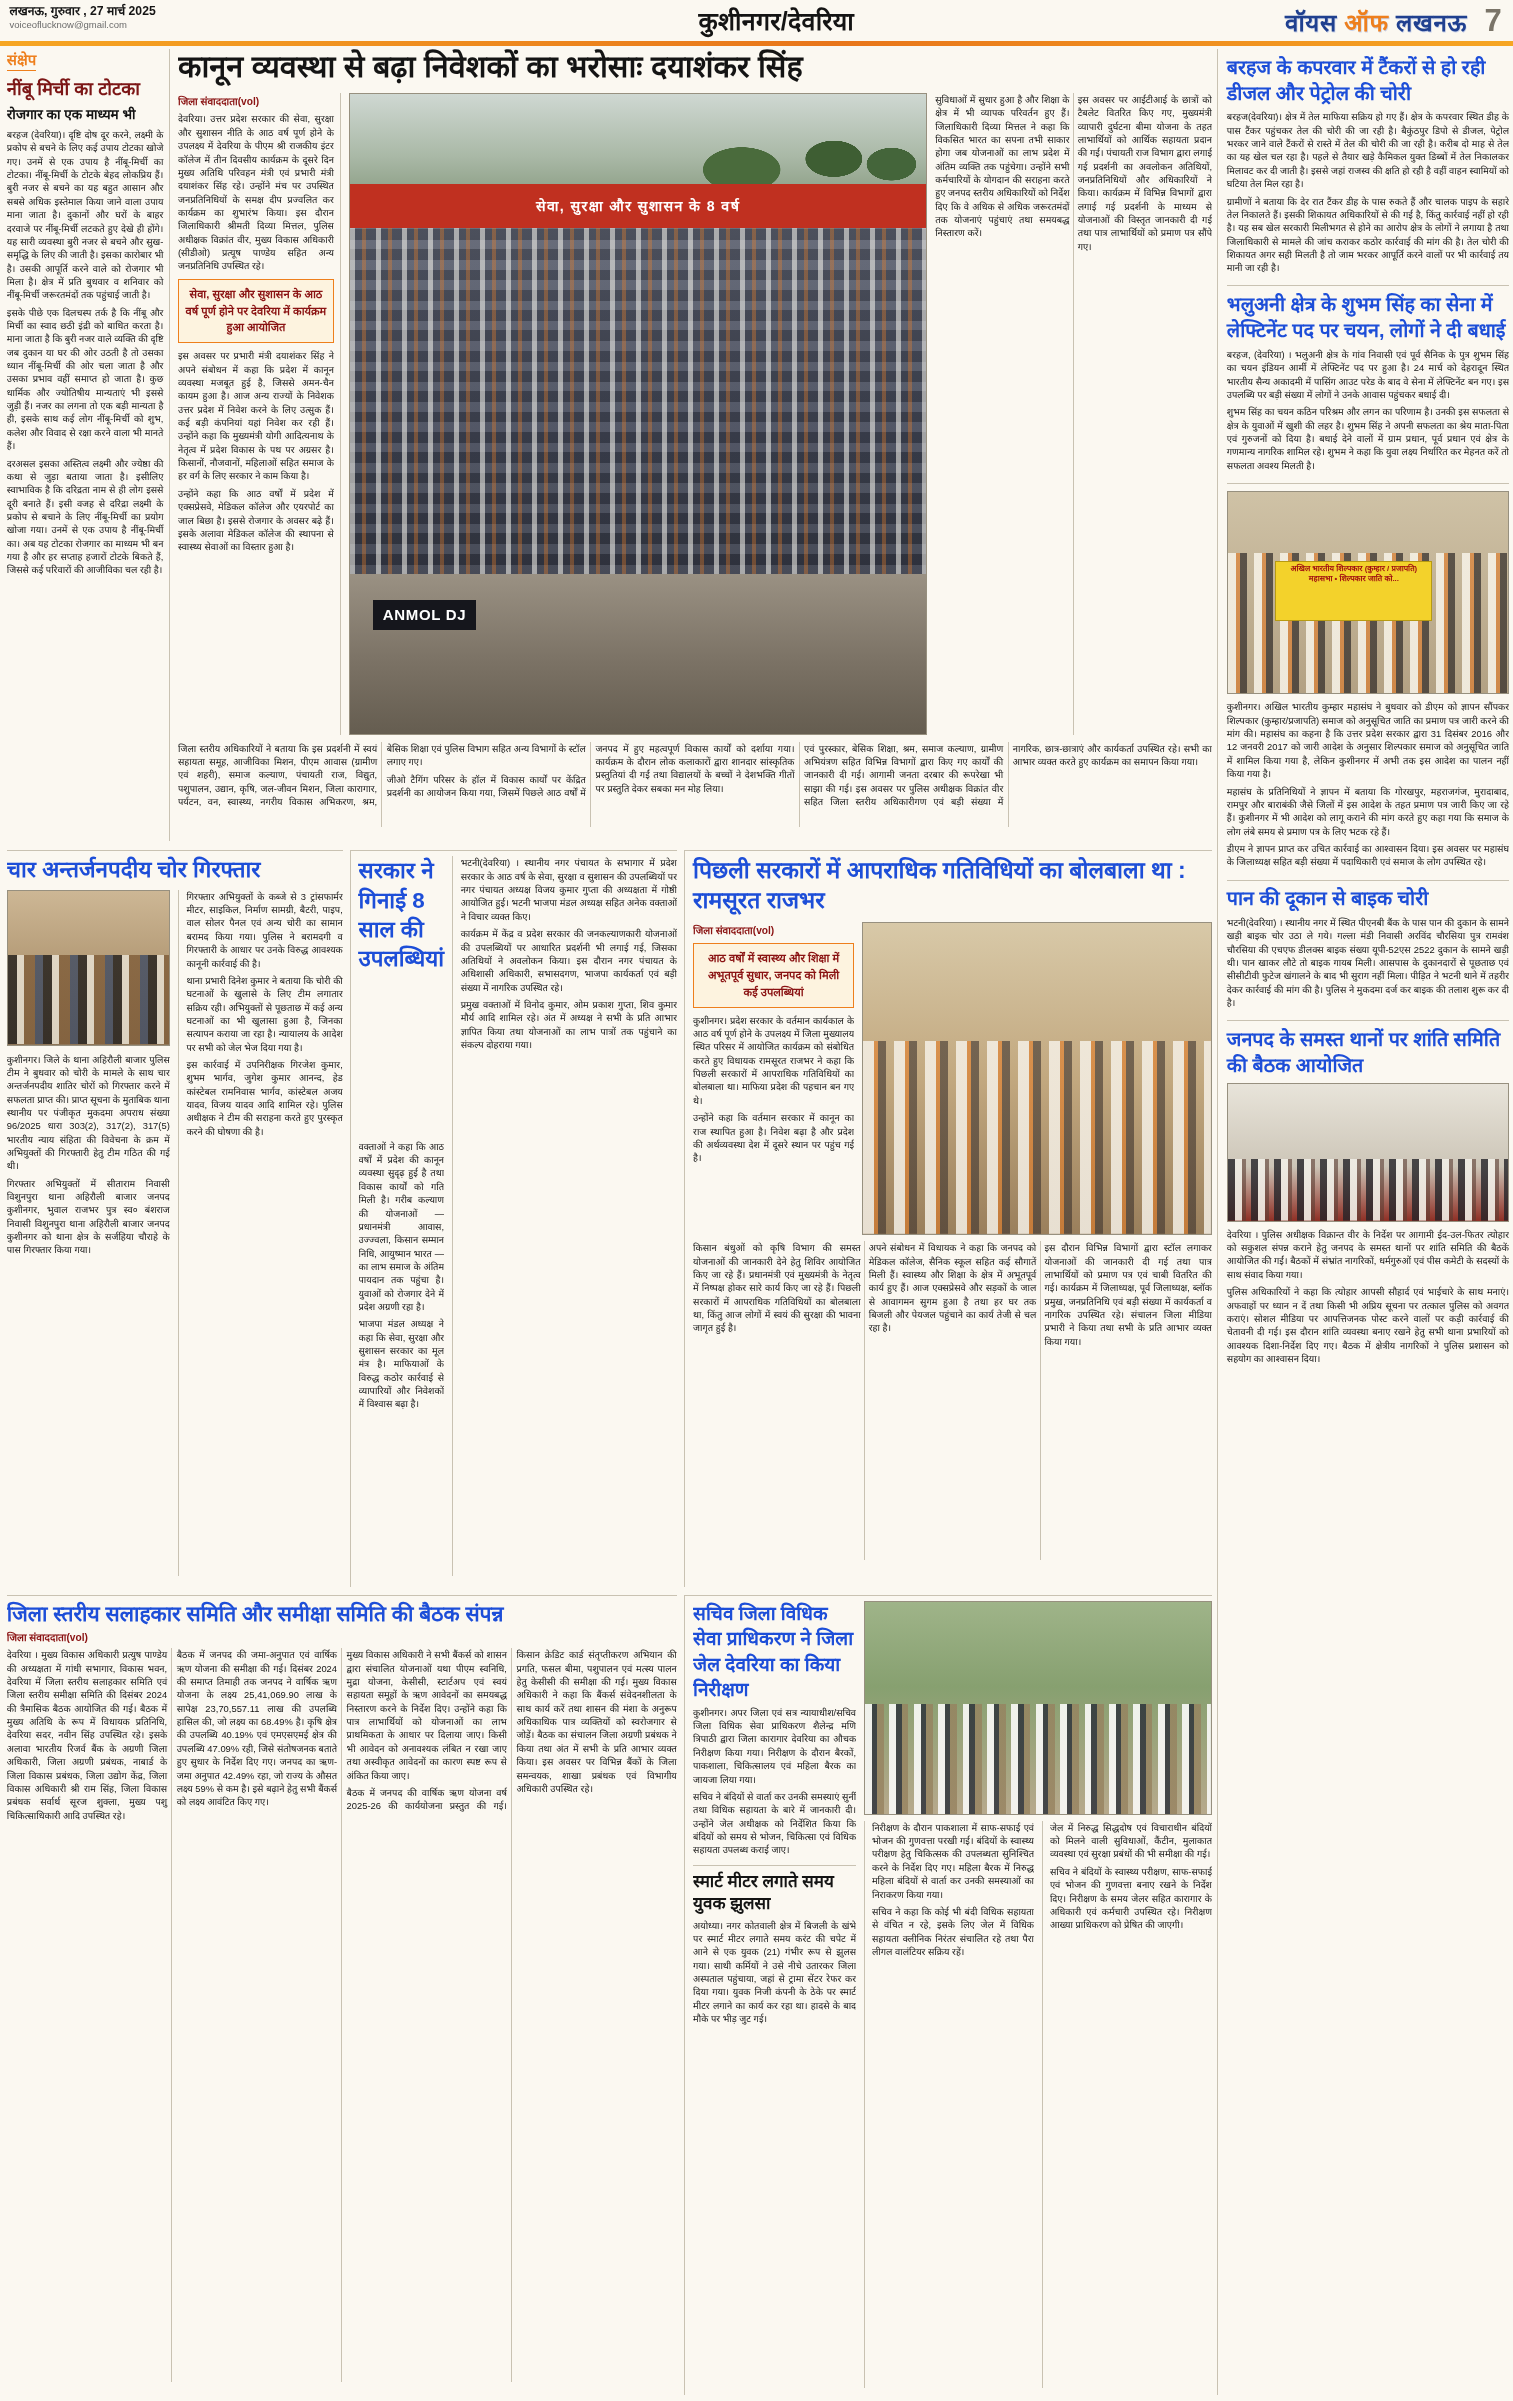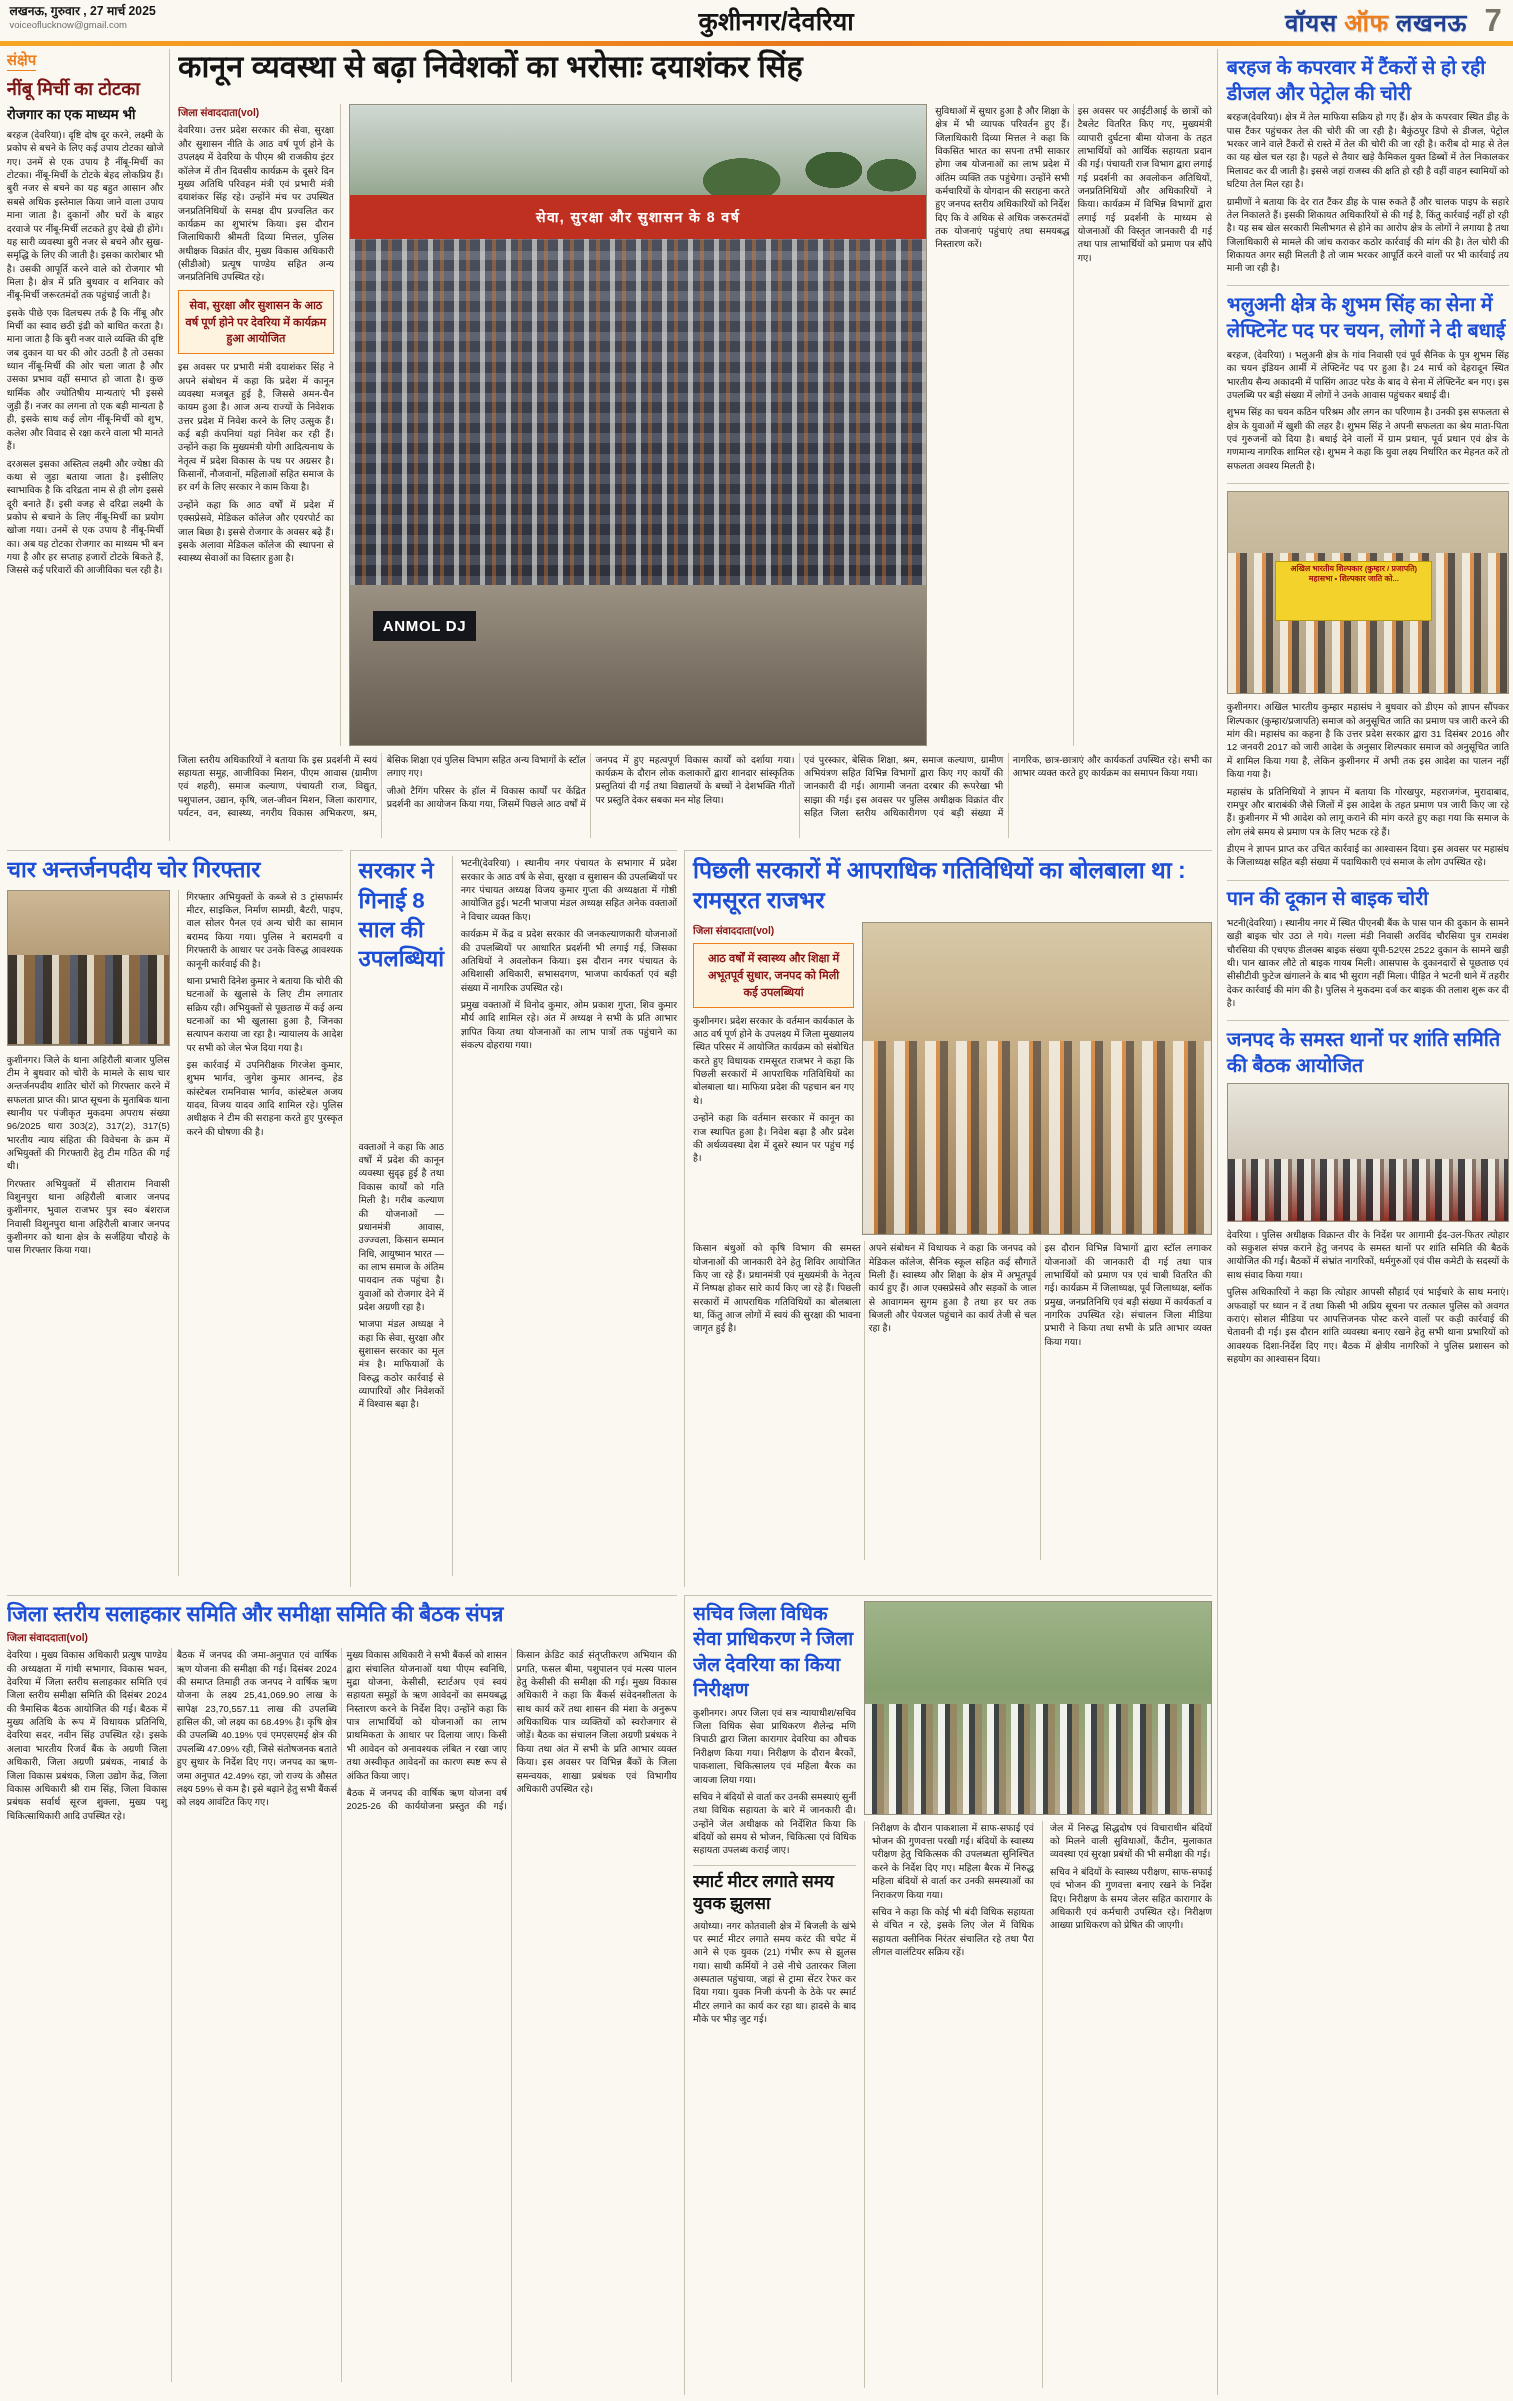--- a/index.html
+++ b/index.html
@@ -68,21 +68,21 @@
 
   
   .col-brief{left:6.8px;top:49px;width:163px;height:792px;padding-right:5.4px;border-right:0.7px solid var(--rule,#c9c2b2)}
   .brief-label{color:var(--accent,#ee7f1d);font-weight:800;font-size:15px;border-bottom:1.4px solid var(--accent,#ee7f1d);
     display:inline-block;padding-bottom:1.4px;margin-bottom:4.1px}
   .col-brief h3{font-size:18.3px;color:#7c1616;line-height:1.25;margin:2.7px 0;font-weight:800}
   .col-brief h4{font-size:13.6px;margin:1.4px 0 5.4px;font-weight:800}
 
   
   .art-lead{left:178px;top:49px;width:1034px;height:793px}
-  .art-lead h1{margin-bottom:19px}
+  .art-lead h1{margin-bottom:8px}
   .lead-body{display:flex;gap:8.1px;height:642px}
   .lead-colL{width:163px;border-right:0.7px solid var(--rule,#c9c2b2);padding-right:6.1px;overflow:hidden}
   .photo-main{width:578px;height:642px;flex:none}
   .lead-colR{flex:1;column-count:2;column-gap:8.1px;column-rule:0.7px solid var(--rule,#c9c2b2);overflow:hidden}
   .lead-bottom{margin-top:6.8px;height:85px;column-count:5;column-gap:9.5px;column-rule:0.7px solid var(--rule,#c9c2b2);overflow:hidden}
 
   
   .art-thieves{left:6.8px;top:850px;width:336px;height:737px;padding-top:5.4px}
   .art-thieves h2{font-size:22.4px;line-height:1.25;margin-bottom:5.4px}
   .thieves-grid{display:grid;grid-template-columns:163px 1fr;grid-template-rows:156px auto;gap:6.8px 8.1px;

